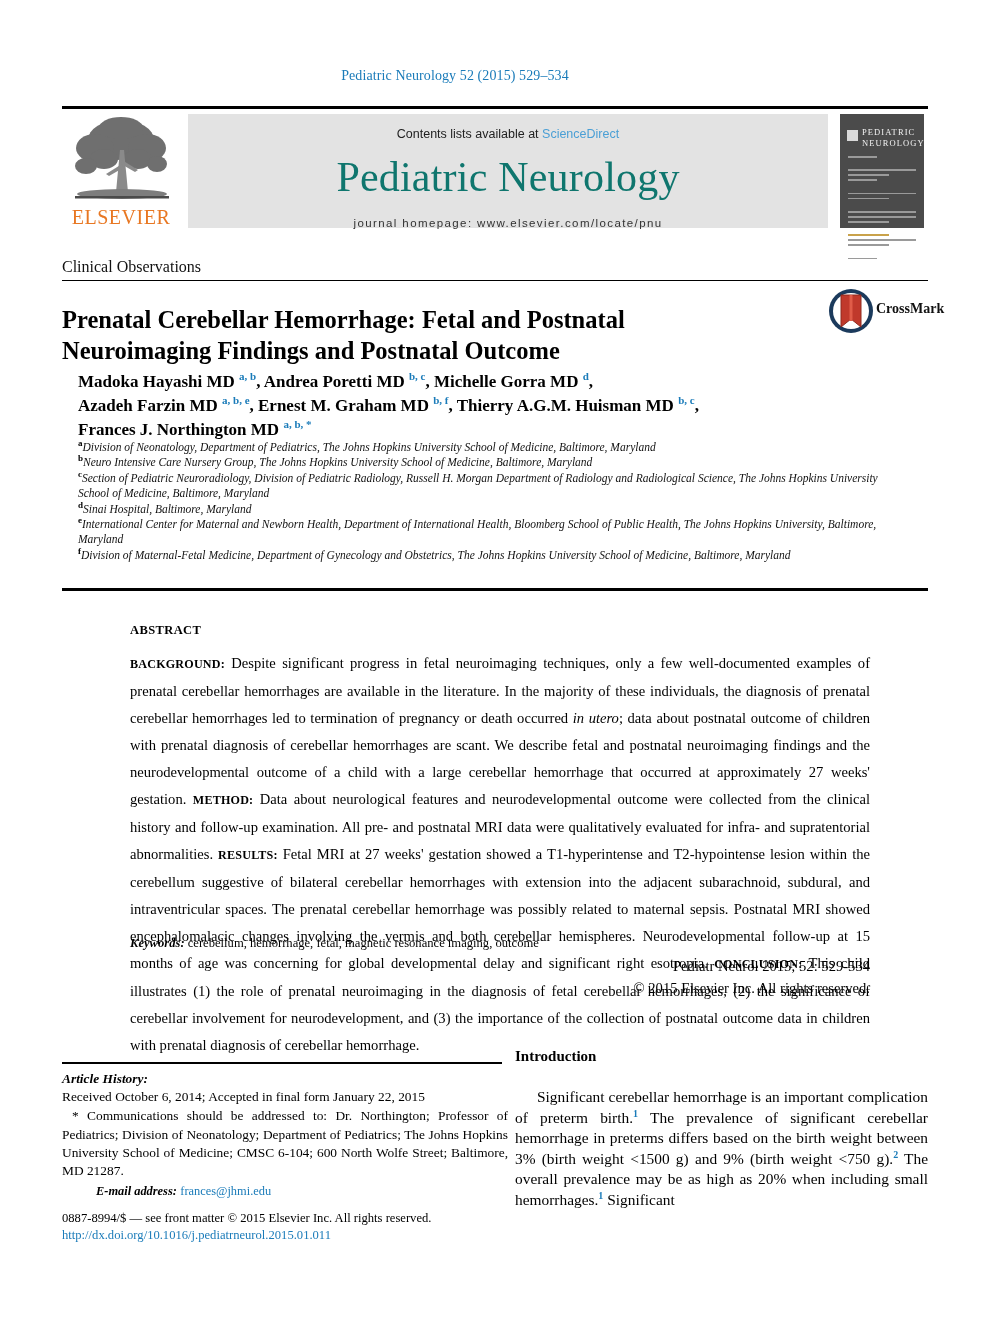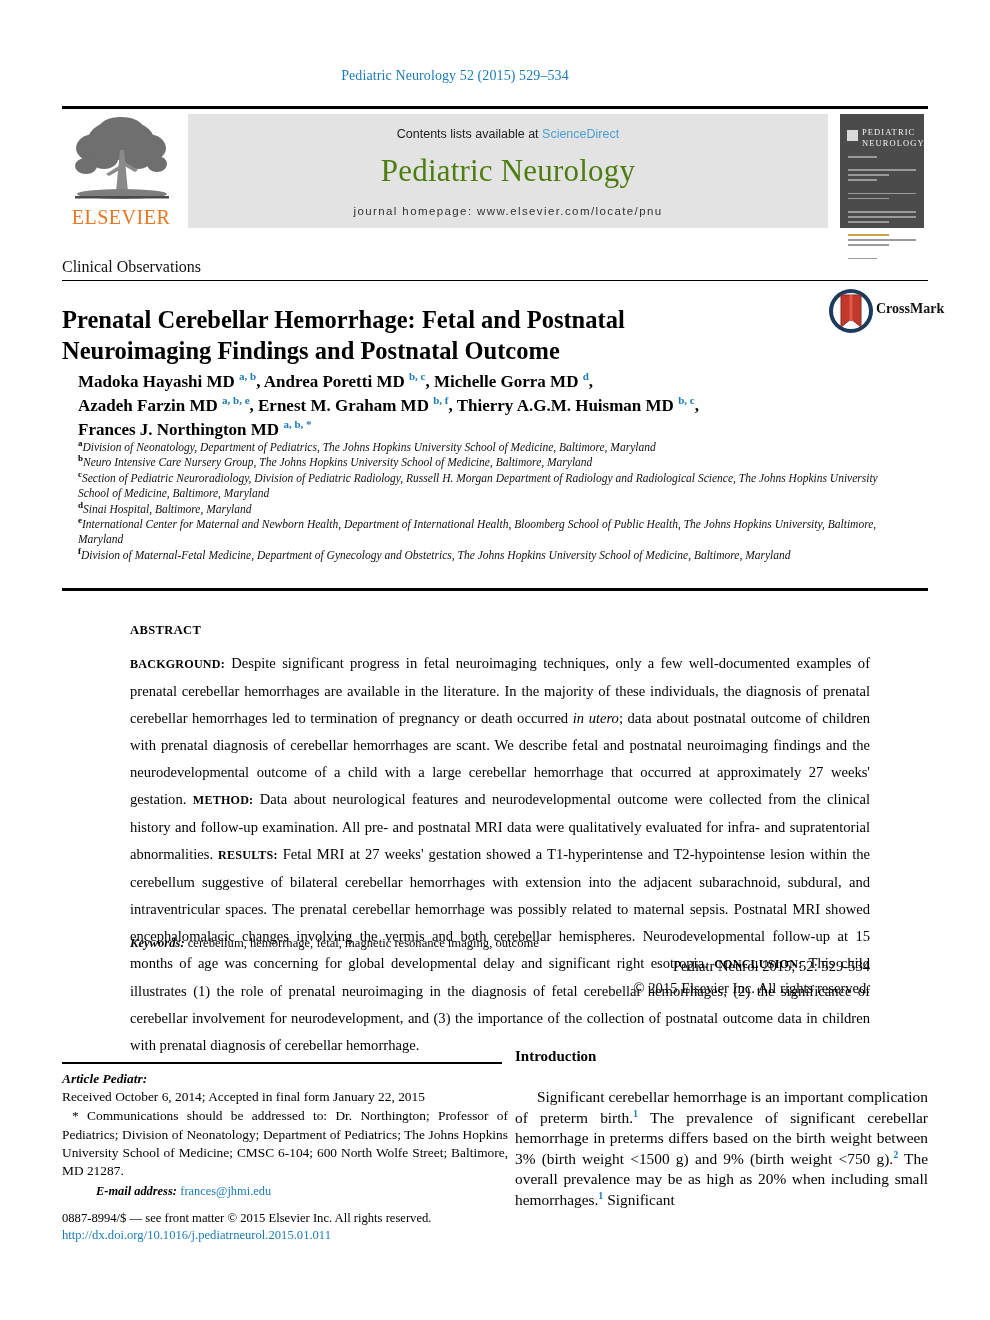--- a/index.html
+++ b/index.html
@@ -83,22 +83,22 @@
     font-family: "Liberation Sans", sans-serif;
     font-size: 12.5px;
     color: #222;
   }
   .contents-line .sd-link {
     color: #4a9fd5;
   }
   .journal-name {
     margin-top: 12px;
     font-family: "Liberation Serif", serif;
-    font-size: 31px;
-    color: #4d7c0f;
+    font-size: 42px;
+    color: #0f766e;
     letter-spacing: .2px;
   }
   .homepage-line {
     margin-top: 16px;
     font-family: "Liberation Sans", sans-serif;
     font-size: 11.5px;
     letter-spacing: 1.4px;
     color: #333;
   }
   .cover-thumb {
@@ -474,21 +474,21 @@
     <span>cerebellum, hemorrhage, fetal, magnetic resonance imaging, outcome</span>
   </div>
 
   <div class="cite-line">
     <div>Pediatr Neurol 2015; 52: 529-534</div>
     <div>© 2015 Elsevier Inc. All rights reserved.</div>
   </div>
 
   <div class="rule-history"></div>
   <div class="history">
-    <span class="ah-title">Article Pediatr:</span>
+    <span class="ah-title">Article History:</span>
     <span class="received">Received October 6, 2014; Accepted in final form January 22, 2015</span>
     <span class="corr">* Communications should be addressed to: Dr. Northington; Professor of Pediatrics; Division of Neonatology; Department of Pediatrics; The Johns Hopkins University School of Medicine; CMSC 6-104; 600 North Wolfe Street; Baltimore, MD 21287.</span>
     <span class="email-row">
       <span class="email-lbl">E-mail address:</span>
       <span class="email-val">frances@jhmi.edu</span>
     </span>
   </div>
 
   <div class="footer-issn">
     <span>0887-8994/$ — see front matter © 2015 Elsevier Inc. All rights reserved.</span>

